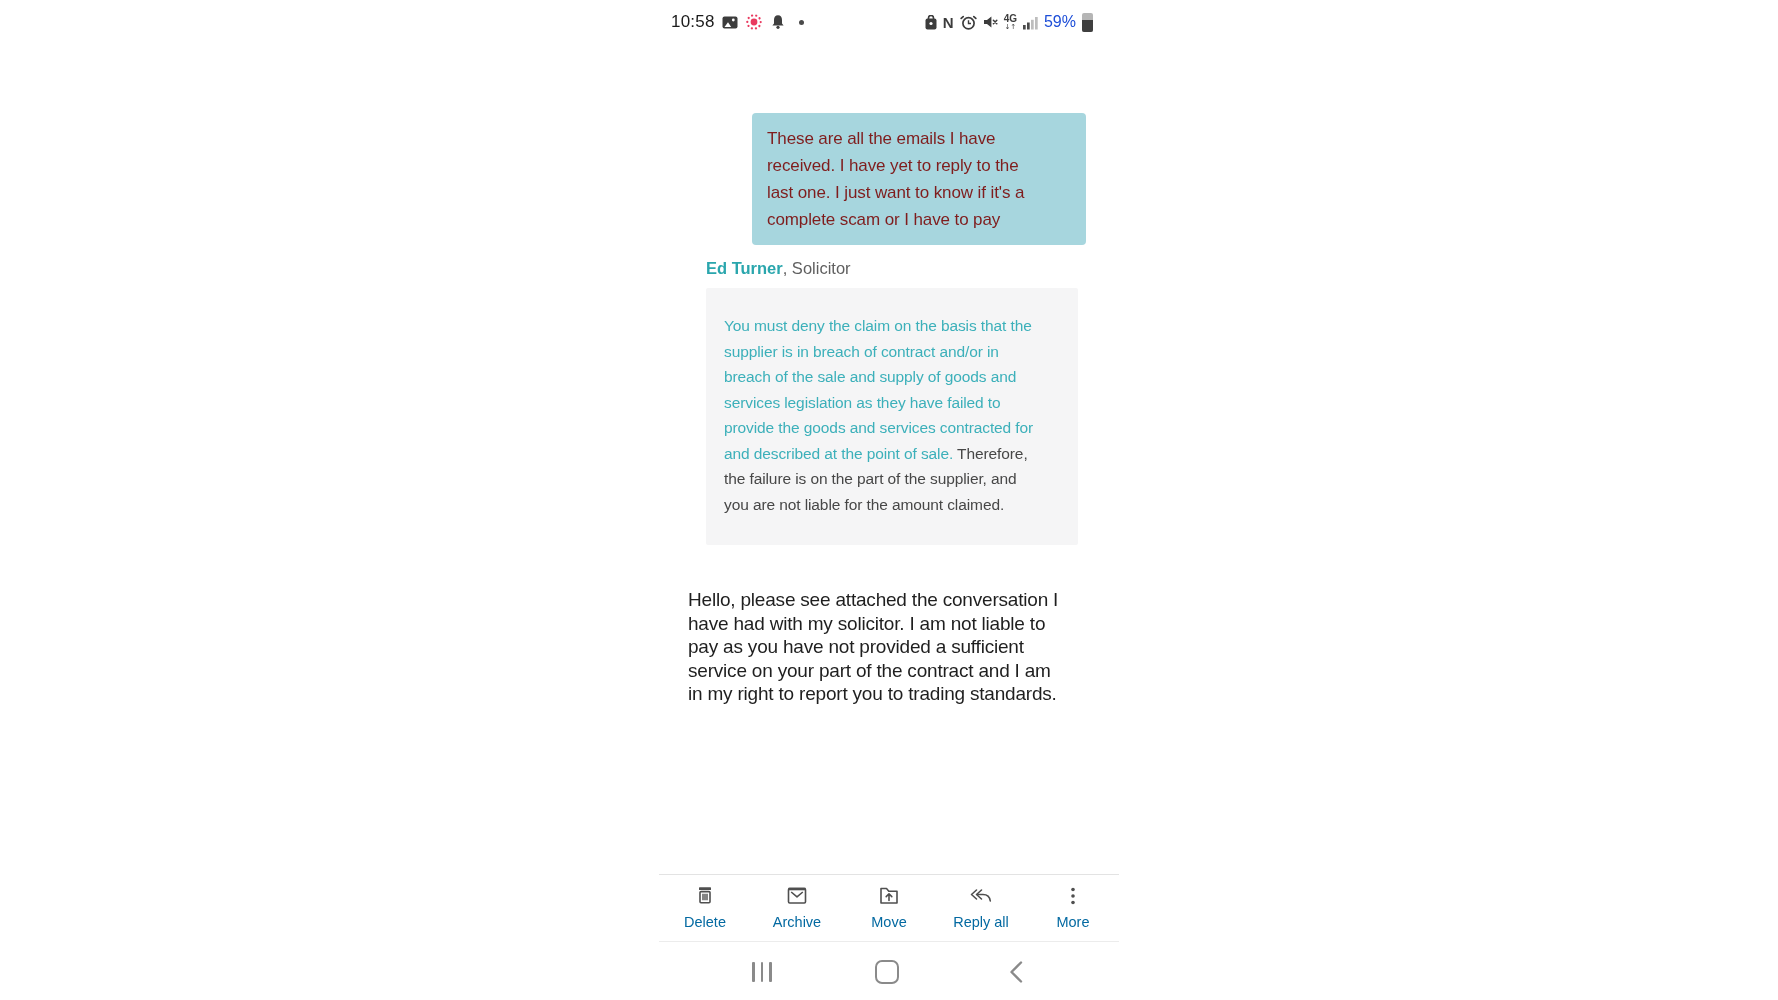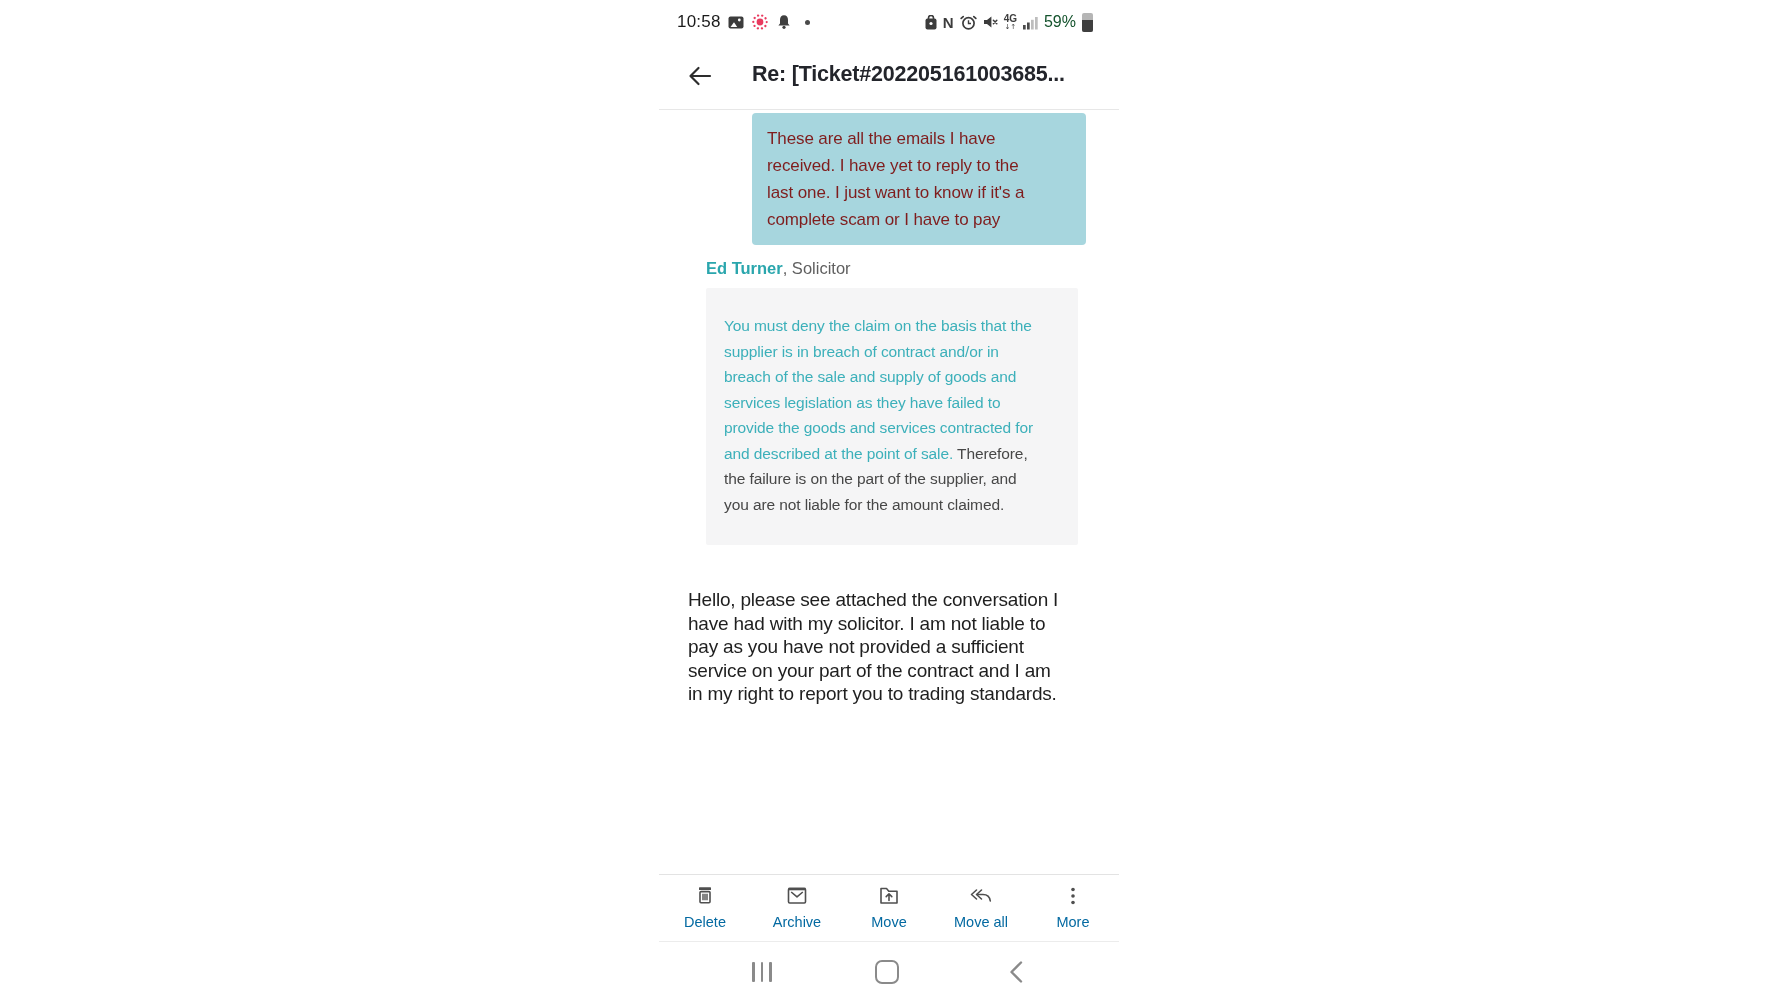--- a/index.html
+++ b/index.html
@@ -3,29 +3,29 @@
 <meta charset="utf-8">
 <style>
   * { margin:0; padding:0; box-sizing:border-box; }
   html,body { background:#ffffff; }
   body { font-family:"Liberation Sans", sans-serif; }
   .stage { position:relative; width:1778px; height:1000px; background:#fff; overflow:hidden; margin:0 auto; }
   .phone { position:absolute; left:659px; top:0; width:460px; height:1000px; background:#fff; }
 
   
   .status-bar { position:absolute; top:6px; left:0; right:0; height:32px; }
-  .sb-left { position:absolute; left:18px; top:0; height:32px; display:flex; align-items:center; gap:7px; }
+  .sb-left { position:absolute; left:12px; top:0; height:32px; display:flex; align-items:center; gap:7px; }
   .sb-time { font-size:17px; color:#1b1b1b; letter-spacing:0.2px; }
   .sb-right { position:absolute; right:26px; top:0; height:32px; display:flex; align-items:center; gap:6px; }
   .sb-dot { width:5px; height:5px; border-radius:50%; background:#4a4a4a; margin-left:6px; }
   .nfc-badge { font-size:15px; font-weight:bold; color:#3c3c3c; line-height:1; }
   .net-block { display:flex; flex-direction:column; align-items:center; line-height:1; }
   .net-4g { font-size:10px; font-weight:bold; color:#3c3c3c; }
   .net-arrows { font-size:7px; color:#3c3c3c; font-family:"DejaVu Sans", sans-serif; }
-  .sb-pct { font-size:16px; color:#14532d; }
+  .sb-pct { font-size:16px; color:#1d4ed8; }
   .batt { position:relative; width:11px; height:19px; background:#b5b5b5; border-radius:2px; overflow:hidden; }
   .batt::before { content:""; position:absolute; left:0; right:0; bottom:0; height:59%; background:#3f3f3f; }
 
   
   .header { position:absolute; top:44px; left:0; right:0; height:66px; background:#fff; border-bottom:1px solid #e7e7e7; }
   .back-btn { position:absolute; left:26px; top:17px; width:30px; height:30px; cursor:pointer; }
   .hdr-title { position:absolute; left:93px; top:18px; font-size:21.5px; font-weight:600; color:#23252b; white-space:nowrap; letter-spacing:-0.2px; }
 
   
   .bubble { position:absolute; left:93px; top:113px; width:334px; height:132px; background:#a7d6de; border-radius:4px; padding:12px 15px; }
@@ -107,26 +107,20 @@
           <rect x="0" y="10" width="2.7" height="4.5" fill="#4a4a4a"></rect>
           <rect x="4" y="7.5" width="2.7" height="7" fill="#4a4a4a"></rect>
           <rect x="8" y="4.8" width="2.7" height="9.7" fill="#bdbdbd"></rect>
           <rect x="12" y="2" width="2.7" height="12.5" fill="#bdbdbd"></rect>
         </svg>
         <span class="sb-pct">59%</span>
         <span class="batt"></span>
       </div>
     </div>
 
-    <div class="header">
-      <svg class="back-btn" viewBox="0 0 30 30">
-        <path d="M25 15 H6 M13.5 7 L5.5 15 L13.5 23" fill="none" stroke="#2d2d2d" stroke-width="2.2" stroke-linecap="round" stroke-linejoin="round"></path>
-      </svg>
-      <div class="hdr-title">Re: [Ticket#202205161003685...</div>
-    </div>
 
     <div class="bubble">
       <div class="bubble-text">These are all the emails I have
 received. I have yet to reply to the
 last one. I just want to know if it's a
 complete scam or I have to pay</div>
     </div>
 
     <div class="sender-line">
       <span class="sender-name">Ed Turner</span><span class="sender-role">, Solicitor</span>
@@ -178,21 +172,21 @@
         </svg>
         <span class="tb-label">Move</span>
       </div>
 
       <div class="tb-item">
         <svg class="icon" width="26" height="26" viewBox="0 0 26 26">
           <path d="M8.5 7 L3.5 11.5 L8.5 16" fill="none" stroke="#4f4f4f" stroke-width="1.6" stroke-linecap="round" stroke-linejoin="round"></path>
           <path d="M13.5 7 L8.5 11.5 L13.5 16" fill="none" stroke="#4f4f4f" stroke-width="1.6" stroke-linecap="round" stroke-linejoin="round"></path>
           <path d="M9.5 11.5 H15 C19.5 11.5 21.8 14.2 22.3 18" fill="none" stroke="#4f4f4f" stroke-width="1.6" stroke-linecap="round"></path>
         </svg>
-        <span class="tb-label">Move all</span>
+        <span class="tb-label">Reply all</span>
       </div>
 
       <div class="tb-item">
         <svg class="icon" width="26" height="26" viewBox="0 0 26 26">
           <circle cx="13" cy="6.5" r="1.8" fill="#4f4f4f"></circle>
           <circle cx="13" cy="13" r="1.8" fill="#4f4f4f"></circle>
           <circle cx="13" cy="19.5" r="1.8" fill="#4f4f4f"></circle>
         </svg>
         <span class="tb-label">More</span>
       </div>

